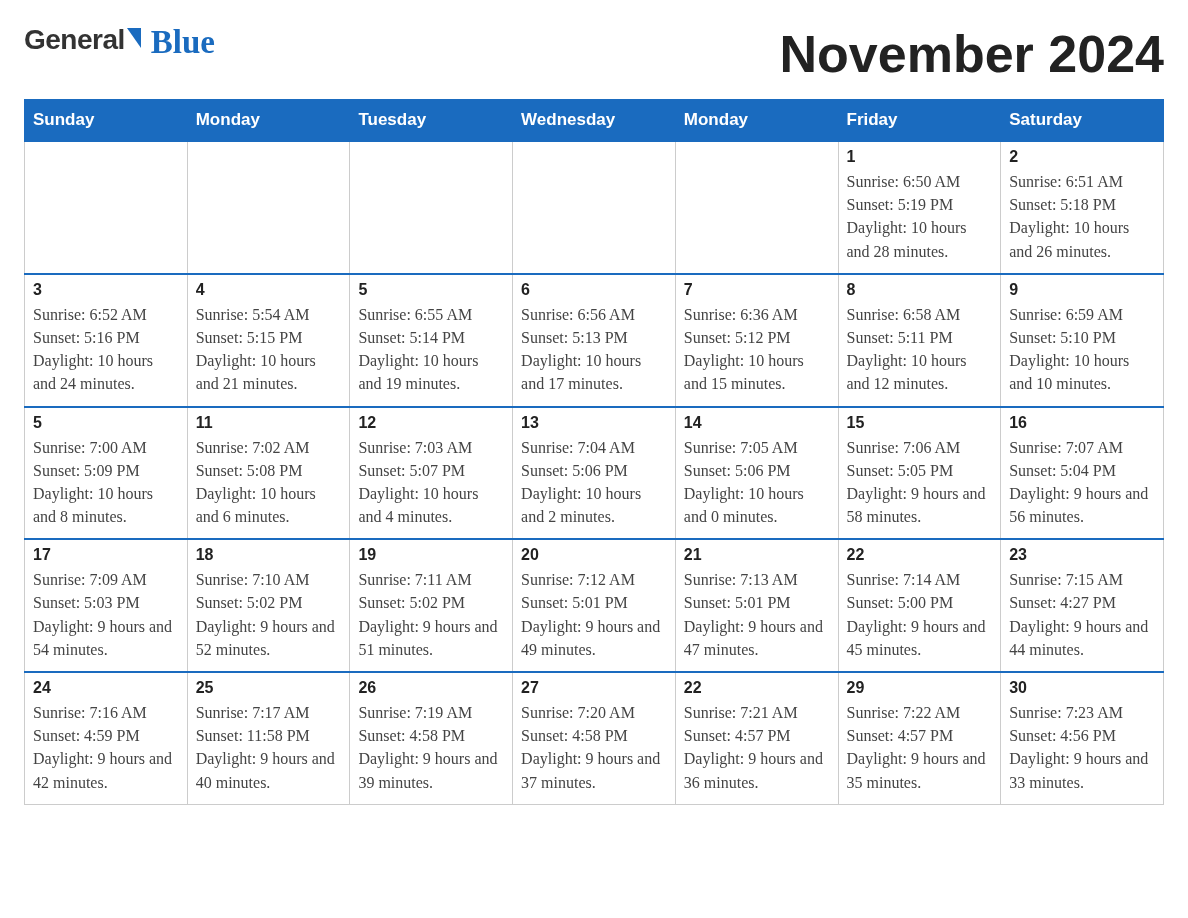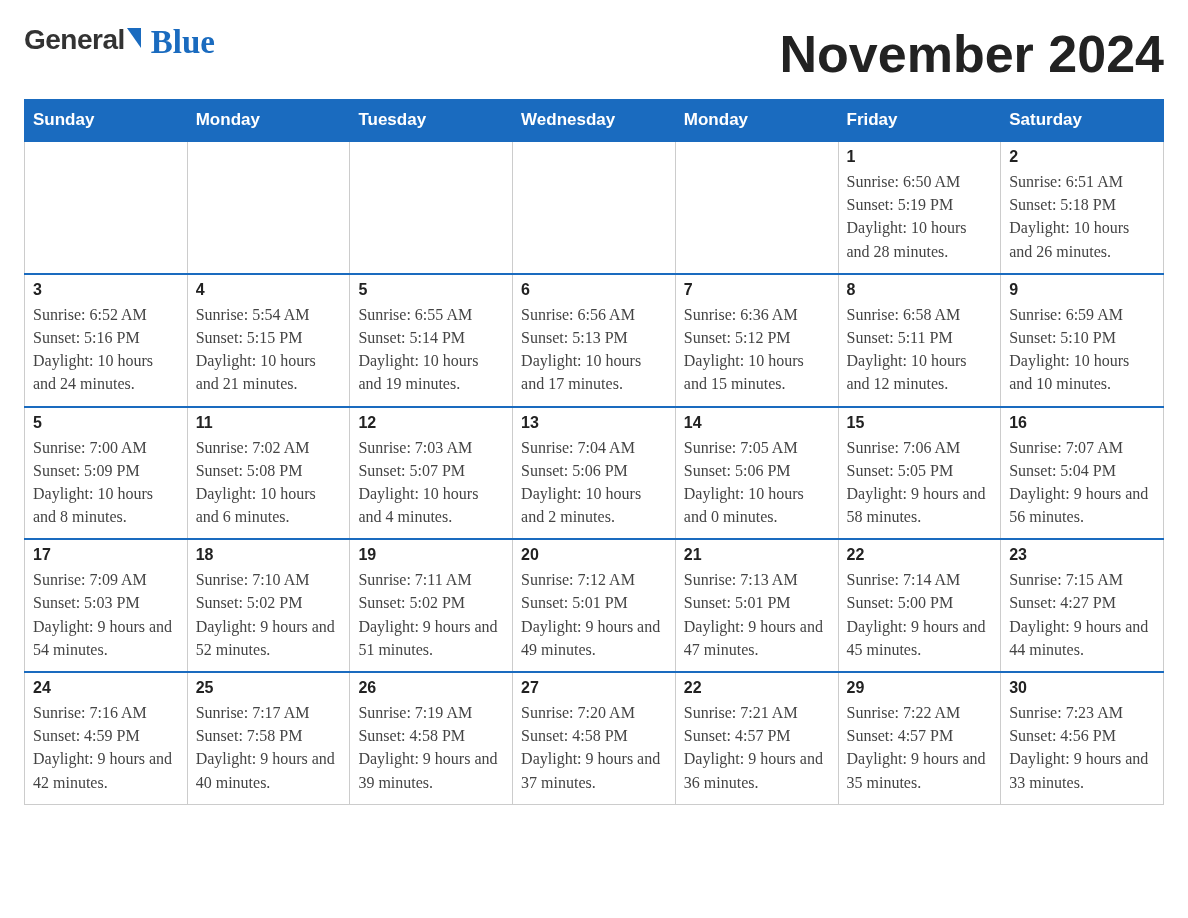--- a/index.html
+++ b/index.html
@@ -286,21 +286,21 @@
       <tr class="week-row">
         <td>
           <span class="day-num">24</span>
           <div class="day-info">Sunrise: 7:16 AM
 Sunset: 4:59 PM
 Daylight: 9 hours and 42 minutes.</div>
         </td>
         <td>
           <span class="day-num">25</span>
           <div class="day-info">Sunrise: 7:17 AM
-Sunset: 7:58 PM
+Sunset: 11:58 PM
 Daylight: 9 hours and 40 minutes.</div>
         </td>
         <td>
           <span class="day-num">26</span>
           <div class="day-info">Sunrise: 7:19 AM
 Sunset: 4:58 PM
 Daylight: 9 hours and 39 minutes.</div>
         </td>
         <td>
           <span class="day-num">27</span>

